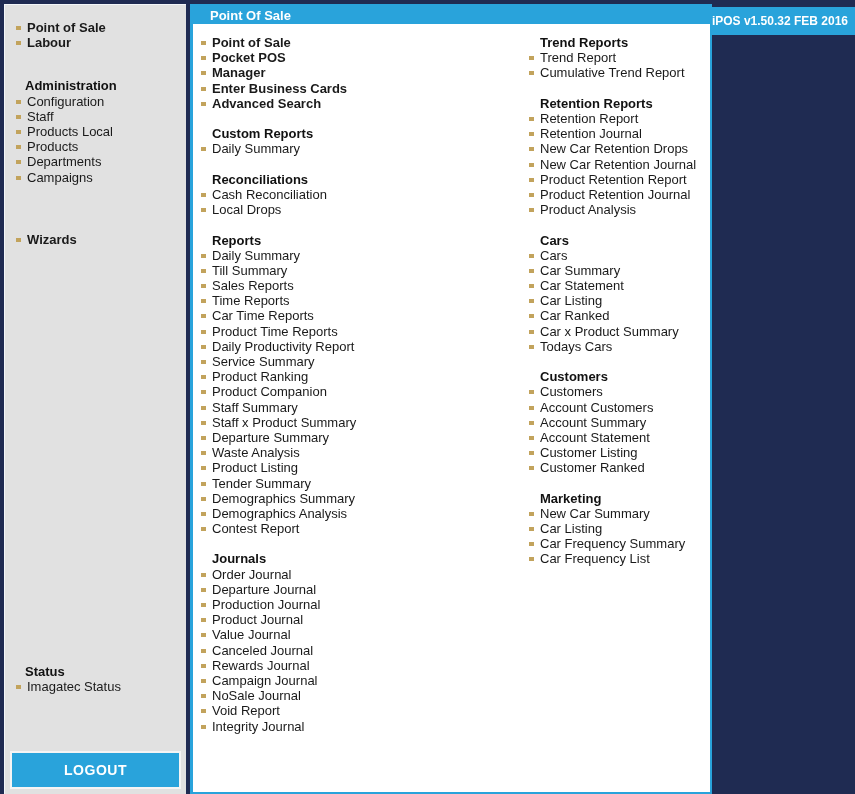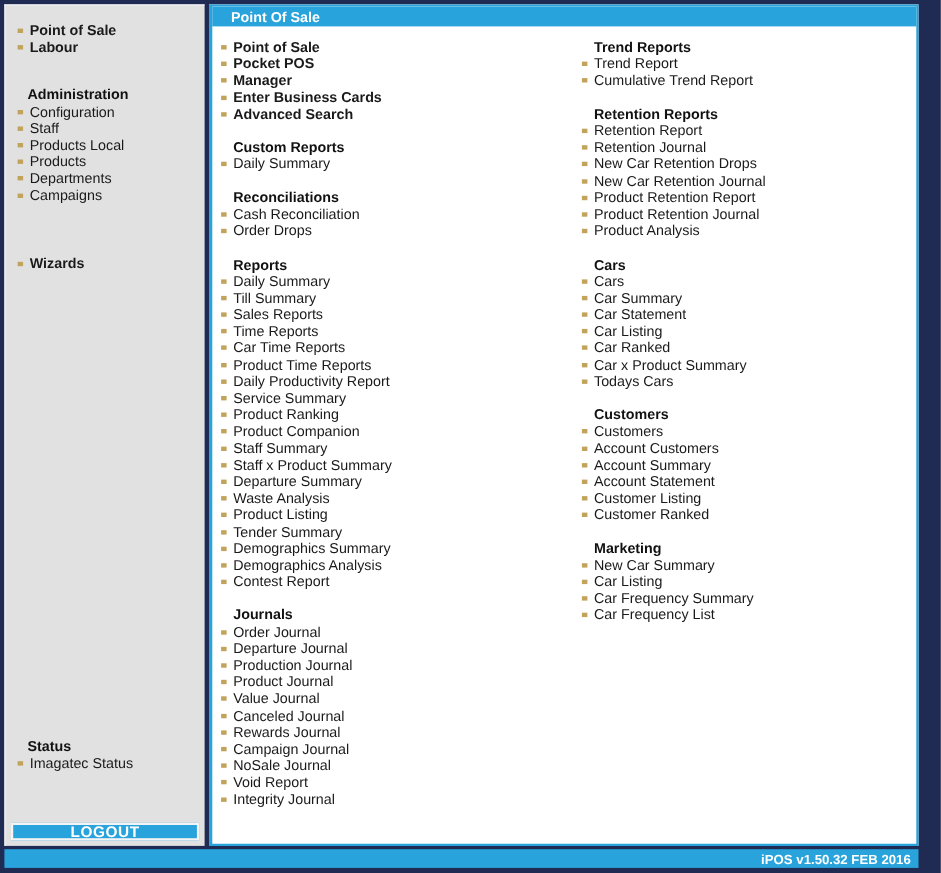--- a/index.html
+++ b/index.html
@@ -2,22 +2,22 @@
 <html><head>
 <meta charset="utf-8">
 <style>
   * { margin: 0; padding: 0; box-sizing: border-box; }
   html, body { background: #1f2b52; }
   body { font-family: "Liberation Sans", sans-serif; }
 
   .page {
     width: 855px; height: 794px;
     background: #1f2b52;
-    padding: 4px 20px 0 4px;
-    display: flex; flex-direction: column;
+    padding: 4px 0 0 4px;
+    display: flex; 
     overflow: hidden;
     position: relative;
   }
 
   .body-row { display: flex; flex: 1; min-height: 0; }
 
   
   .sidebar {
     width: 182px;
     background: #e1e1e1;
@@ -46,22 +46,22 @@
   }
   .bullet {
     width: 5px; height: 4px;
     background: #c2a35c;
     margin-right: 6px; margin-top: 1px;
     flex-shrink: 0;
     display: inline-block;
   }
   .side-spacer { flex: 1; }
   .logout-btn {
-    margin: 5px 5px 5px 5px;
-    height: 16px;
+    margin: 15px 5px 5px 5px;
+    height: 38px;
     background: #29a3db;
     border: 2px solid #f4f4f4;
     color: #ffffff;
     font-family: "Liberation Sans", sans-serif;
     font-size: 14px; font-weight: bold;
     letter-spacing: 0.5px;
     display: flex; align-items: center; justify-content: center;
     cursor: pointer;
   }
 
@@ -105,21 +105,21 @@
     display: flex; align-items: center;
     height: 15.2px;
     font-size: 13px; color: #1a1a1a;
     cursor: pointer;
     white-space: nowrap;
   }
   .menu-item.bold { font-weight: bold; }
 
   
   .footer-bar {
-    height: 17px;
+    height: 28px;
     margin-top: 3px;
     margin-bottom: 5px;
     background: #29a3db;
     display: flex; align-items: center; justify-content: flex-end;
     padding-right: 7px;
   }
   .footer-text {
     color: #ffffff;
     font-size: 12px; font-weight: bold;
   }
@@ -228,21 +228,21 @@
               </div>
             </div>
             <div class="menu-section">
               <div class="section-header">Reconciliations</div>
               <div class="menu-item">
                 <span class="bullet"></span>
                 <span>Cash Reconciliation</span>
               </div>
               <div class="menu-item">
                 <span class="bullet"></span>
-                <span>Order Drops</span>
+                <span>Local Drops</span>
               </div>
             </div>
             <div class="menu-section">
               <div class="section-header">Reports</div>
               <div class="menu-item">
                 <span class="bullet"></span>
                 <span>Daily Summary</span>
               </div>
               <div class="menu-item">
                 <span class="bullet"></span>

